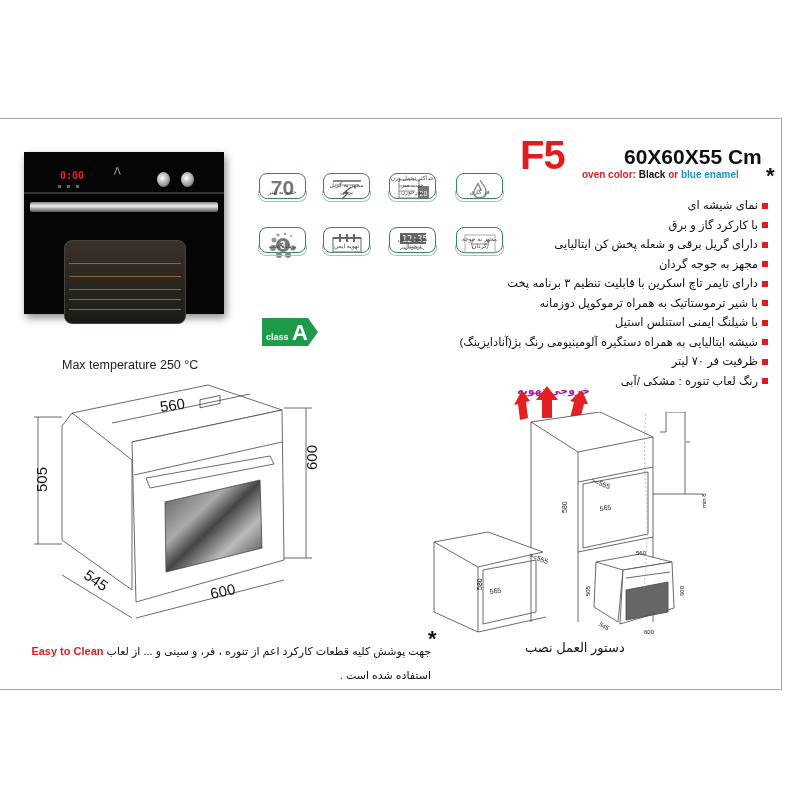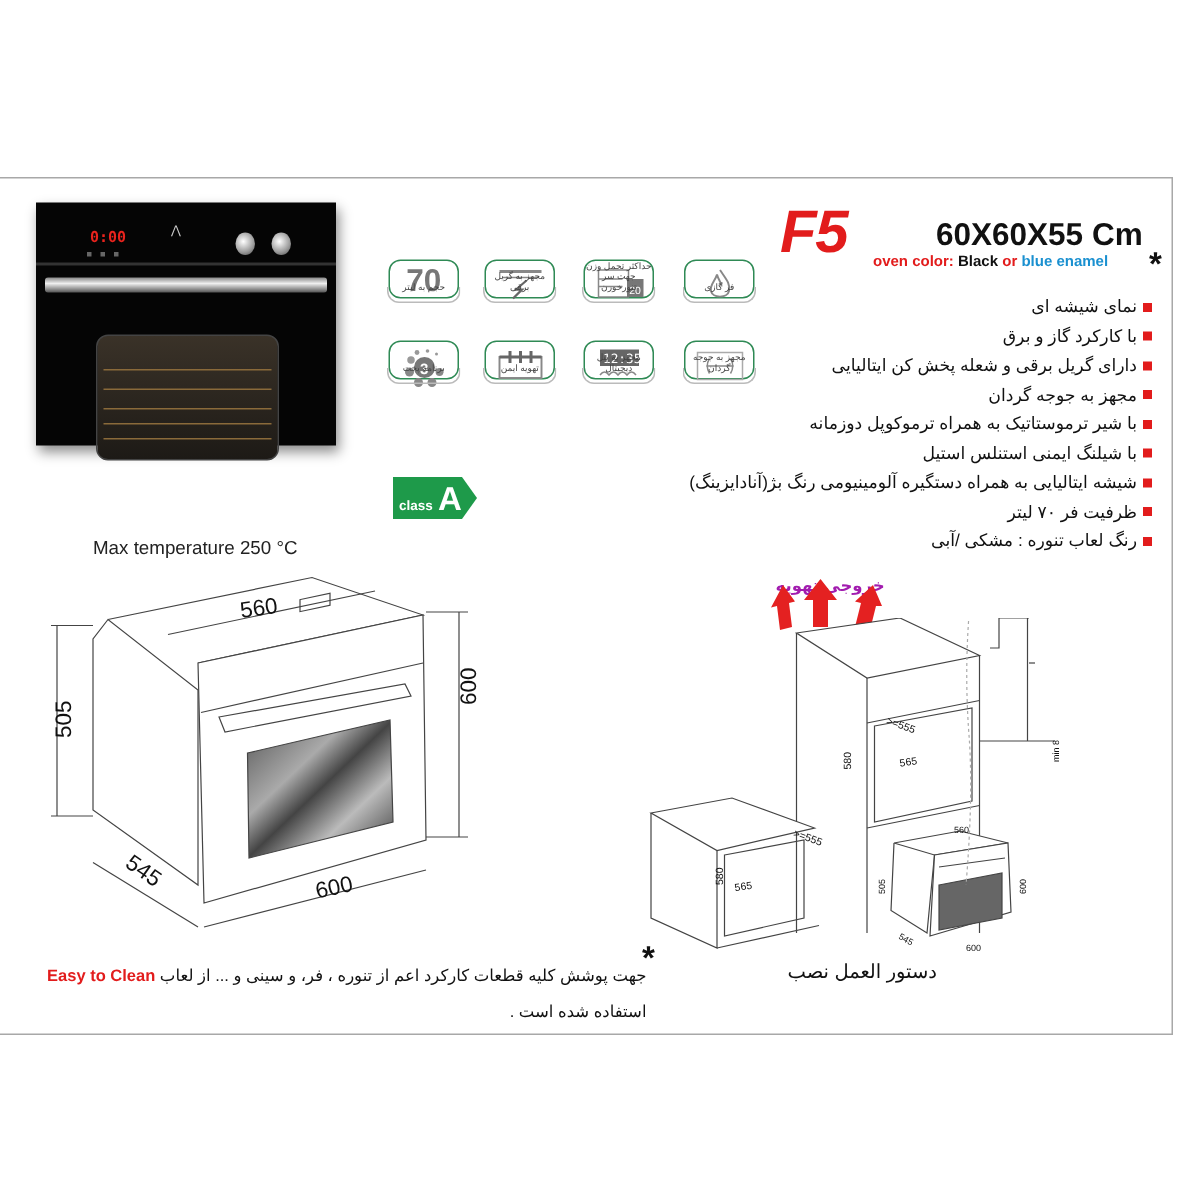--- a/index.html
+++ b/index.html
@@ -1,20 +1,20 @@
 <!DOCTYPE html>
 <html><head>
 <meta charset="utf-8">
 <style>
   html,body{margin:0;padding:0;}
   body{width:800px;height:800px;background:#ffffff;position:relative;overflow:hidden;font-family:"Liberation Sans","DejaVu Sans",sans-serif;color:#222;}
   .frame{position:absolute;left:0;top:118px;width:782px;height:572px;border:1px solid #a8a8a8;border-left:none;box-sizing:border-box;}
   .abs{position:absolute;}
   
-  .oven-photo{left:24px;top:135px;width:200px;height:162px;background:#050505;box-shadow:2px 4px 8px rgba(0,0,0,.45);}
+  .oven-photo{left:24px;top:152px;width:200px;height:162px;background:#050505;box-shadow:2px 4px 8px rgba(0,0,0,.45);}
   .oven-photo .panel-line{position:absolute;left:0;right:0;top:40px;height:2px;background:#333;}
   .oven-photo .display{position:absolute;left:36px;top:18px;color:#e8231d;font-family:"DejaVu Sans Mono",monospace;font-size:10px;font-weight:bold;letter-spacing:0;}
   .oven-photo .btns{position:absolute;left:34px;top:33px;width:24px;height:3px;display:flex;gap:6px;}
   .oven-photo .btns i{display:block;width:3px;height:3px;background:#666;}
   .oven-photo .logo{position:absolute;left:90px;top:14px;color:#ccc;font-size:8px;}
   .oven-photo .knob{position:absolute;top:20px;width:13px;height:15px;border-radius:50%;background:radial-gradient(circle at 40% 40%,#fff,#999 60%,#444);}
   .oven-photo .handle{position:absolute;left:6px;right:6px;top:50px;height:10px;background:linear-gradient(#888,#eee 40%,#555);border-radius:2px;}
   .oven-photo .window{position:absolute;left:40px;top:88px;width:120px;height:82px;border-radius:8px;background:linear-gradient(#3a3228,#1d1a16);border:1px solid #444;overflow:hidden;}
   .oven-photo .rack{position:absolute;left:4px;right:4px;height:1px;background:#8a6a3a;}
   .max-temp{left:62px;top:358px;font-size:12.5px;color:#222;}
@@ -22,21 +22,21 @@
   .feat{width:47px;height:26px;border:1.5px solid #2f8a55;border-radius:8px;box-sizing:border-box;background:#fff;}
   .feat:after{content:"";position:absolute;left:-2px;right:-2px;bottom:-4px;height:10px;border:1.5px solid #bbb;border-top:none;border-radius:0 0 8px 8px;}
   .feat .big{position:absolute;left:0;right:0;top:2px;text-align:center;font-size:21px;font-weight:bold;color:#777;}
   .feat .cap{position:absolute;left:0;right:0;bottom:2px;text-align:center;font-size:6px;color:#444;direction:rtl;line-height:7px;}
   .feat .glyph{position:absolute;left:0;right:0;top:4px;text-align:center;color:#777;font-size:16px;}
   
   .classA{left:262px;top:318px;width:56px;height:28px;}
   .classA .txt{position:absolute;left:4px;bottom:4px;color:#fff;font-size:9px;font-weight:bold;}
   .classA .letter{position:absolute;left:30px;top:2px;color:#fff;font-size:22px;font-weight:bold;}
   
-  .model{left:520px;top:133px;color:#e21c1c;font-size:40px;font-weight:bold;letter-spacing:-1px;font-style:italic;}
+  .model{left:520px;top:133px;color:#e21c1c;font-size:40px;font-weight:bold;letter-spacing:-1px;}
   .dims{left:607px;top:145px;font-size:21px;font-weight:bold;color:#111;margin-left:17px;}
   .color-line{left:582px;top:169px;font-size:10px;font-weight:bold;}
   .color-line .red{color:#e21c1c}.color-line .blk{color:#111}.color-line .blue{color:#1a90d0}
   .star{left:766px;top:163px;font-size:22px;font-weight:bold;color:#111;}
   
   .flist{right:32px;top:196px;width:360px;direction:rtl;margin:0;padding:0;list-style:none;}
   .flist li{font-size:11.5px;height:19.5px;line-height:19.5px;text-align:right;white-space:nowrap;color:#111;}
   .flist li .bullet{display:inline-block;width:6px;height:6px;background:#e21c1c;margin-left:4px;vertical-align:middle;}
   
   .diag-num{font-family:"Liberation Sans",sans-serif;fill:#111;}
@@ -173,20 +173,21 @@
   <span class="red">or</span>
   <span class="blue">blue enamel</span>
 </div>
 <div class="abs star">*</div>
 
 <ul class="abs flist">
   <li><span class="bullet"></span><span>نمای شیشه ای</span></li>
   <li><span class="bullet"></span><span>با کارکرد گاز و برق</span></li>
   <li><span class="bullet"></span><span>دارای گریل برقی و شعله پخش کن ایتالیایی</span></li>
   <li><span class="bullet"></span><span>مجهز به جوجه گردان</span></li>
+  <li><span class="bullet"></span><span>دارای تایمر تاچ اسکرین با قابلیت تنظیم ۳ برنامه پخت</span></li>
   <li><span class="bullet"></span><span>با شیر ترموستاتیک به همراه ترموکوپل دوزمانه</span></li>
   <li><span class="bullet"></span><span>با شیلنگ ایمنی استنلس استیل</span></li>
   <li><span class="bullet"></span><span>شیشه ایتالیایی به همراه دستگیره آلومینیومی رنگ بژ(آنادایزینگ)</span></li>
   <li><span class="bullet"></span><span>ظرفیت فر ۷۰ لیتر</span></li>
   <li><span class="bullet"></span><span>رنگ لعاب تنوره :  مشکی /آبی</span></li>
 </ul>
 
 <svg class="abs" style="left:20px;top:380px" width="320" height="240" viewBox="0 0 320 240">
   <defs>
     <linearGradient id="glass" x1="0" y1="0" x2="1" y2="1">

